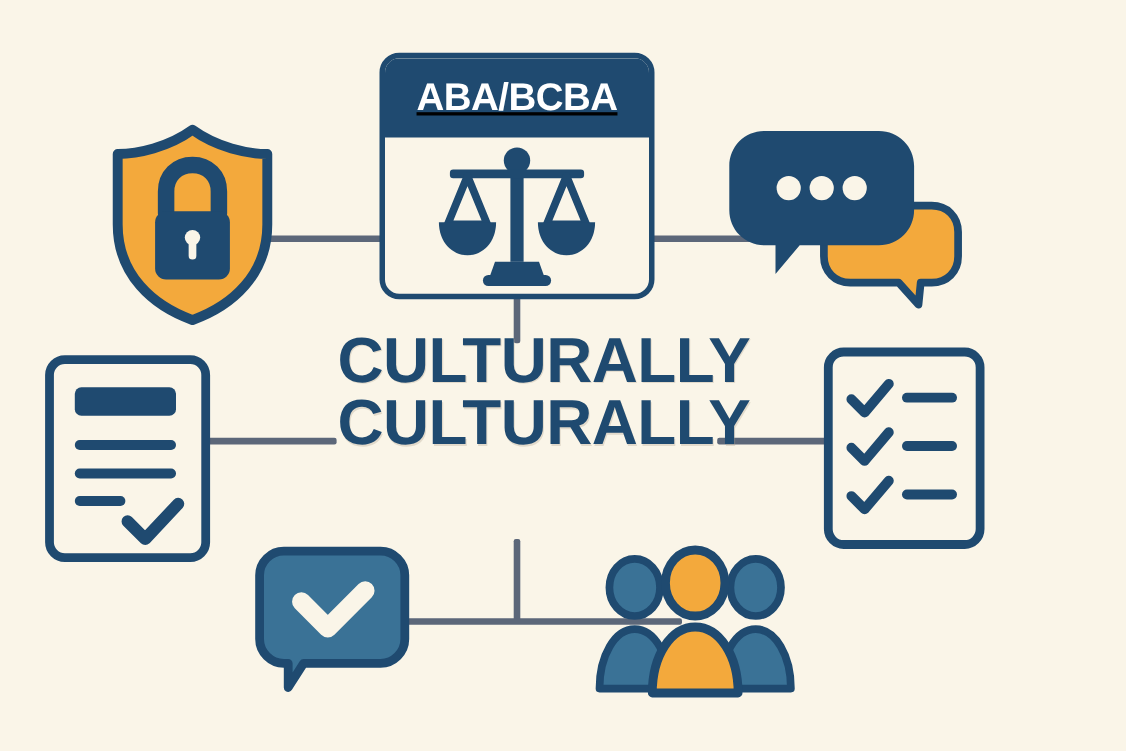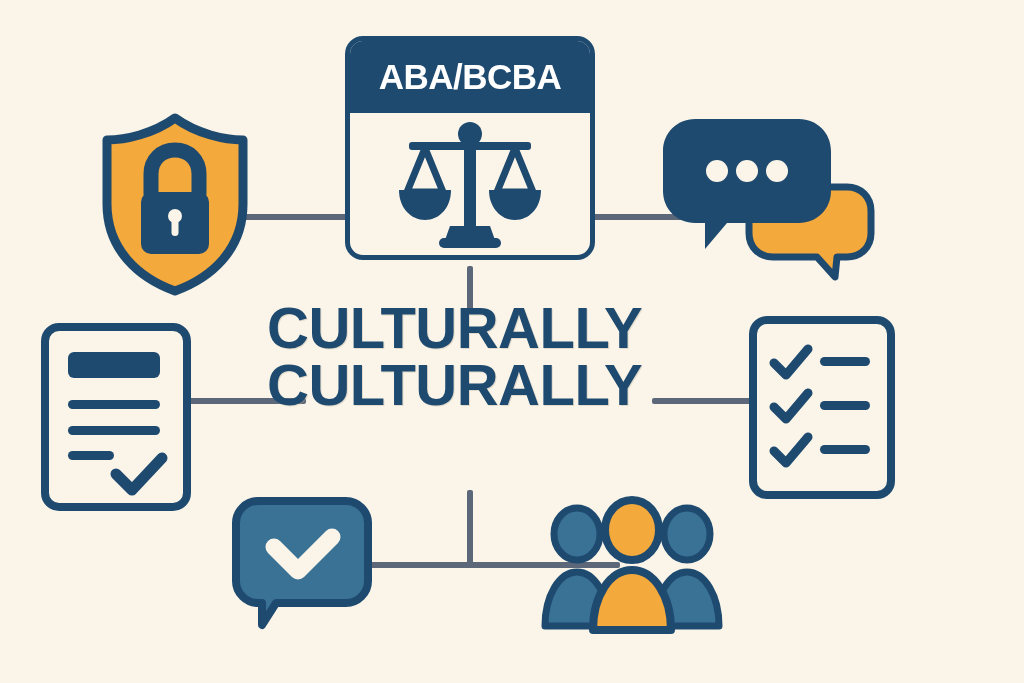--- a/index.html
+++ b/index.html
@@ -19,43 +19,43 @@
   }
 
   
   .conn { position:absolute; background:#5C6779; border-radius:2px; }
   .conn.h { height:6px; }
   .conn.v { width:6px; }
 
   
   #title-block {
     position:absolute;
-    left:267px; top:300px;
+    left:282px; top:300px;
     width:400px;
-    text-align:left;
+    text-align:right;
     z-index:6;
   }
   #title-block .tline {
     display:block;
     color:#1F4A70;
     font-weight:bold;
     font-size:58px;
     line-height:0.98em;
     letter-spacing:-0.5px;
     font-family:"Liberation Sans", sans-serif;
     text-shadow:1px 1px 0 rgba(180,170,150,.35);
   }
 
   
   .icon-node { position:absolute; z-index:5; }
   .icon-node svg { display:block; overflow:visible; }
 
   
   #node-shield    { left:95px;  top:112px; width:160px; height:185px; }
-  #node-aba       { left:345px; top:36px;  width:250px; height:172px; }
+  #node-aba       { left:345px; top:48px;  width:250px; height:172px;text-decoration:underline; }
   #node-speech    { left:665px; top:115px; width:215px; height:165px; }
   #node-document  { left:40px;  top:322px; width:152px; height:190px; }
   #node-checklist { left:748px; top:315px; width:148px; height:185px; }
   #node-checkbub  { left:232px; top:495px; width:142px; height:137px; }
   #node-people    { left:543px; top:500px; width:178px; height:135px; }
 
   
   .aba-card {
     width:250px; height:224px;
     border:5px solid #1F4A70;

